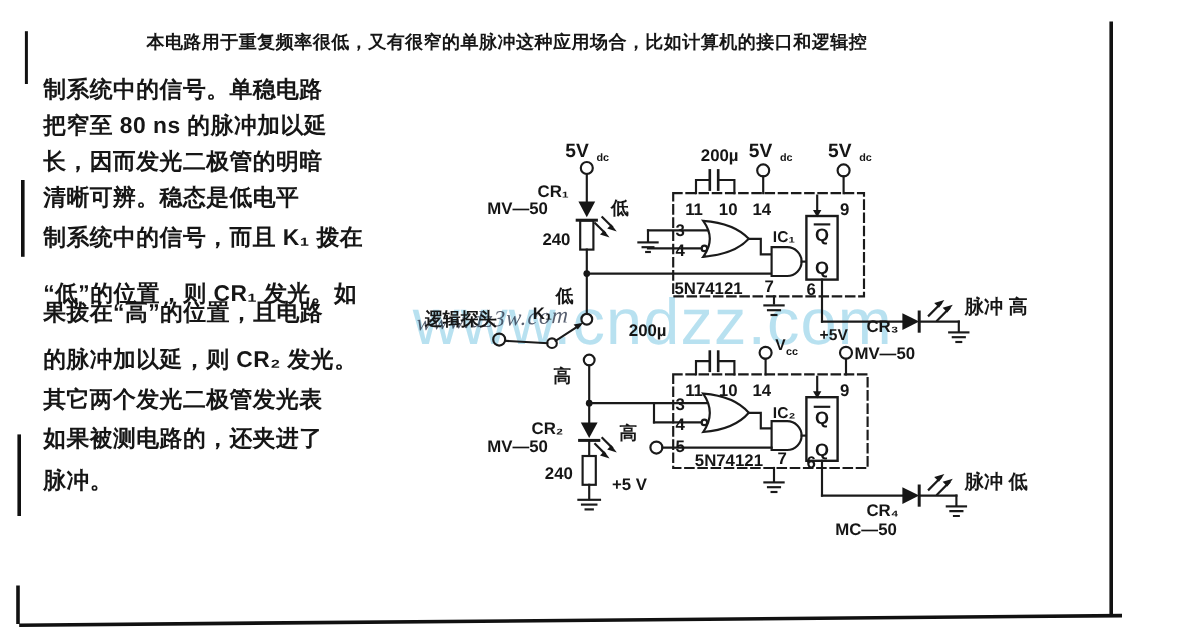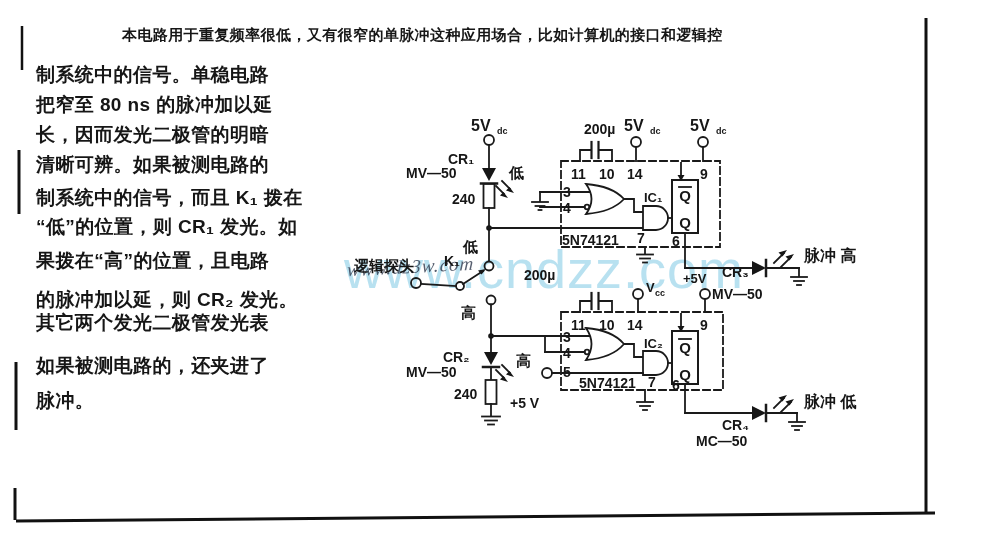--- a/index.html
+++ b/index.html
@@ -20,26 +20,26 @@
 <body>
 
 <div>
 
   <div id="para1" class="cn">本电路用于重复频率很低，又有很窄的单脉冲这种应用场合，比如计算机的接口和逻辑控</div>
 
   <div>
     <div class="cn colline" style="top:62px">制系统中的信号。单稳电路</div>
     <div class="cn colline" style="top:92px">把窄至 80 ns 的脉冲加以延</div>
     <div class="cn colline" style="top:122px">长，因而发光二极管的明暗</div>
-    <div class="cn colline" style="top:152px">清晰可辨。如果被测电路的</div>
+    <div class="cn colline" style="top:152px">清晰可辨。稳态是低电平</div>
     <div class="cn colline" style="top:185px">制系统中的信号，而且 K₁ 拨在</div>
-    <div class="cn colline" style="top:214px">“低”的位置，则 CR₁ 发光。如</div>
+    <div class="cn colline" style="top:232px">“低”的位置，则 CR₁ 发光。如</div>
     <div class="cn colline" style="top:248px">果拨在“高”的位置，且电路</div>
     <div class="cn colline" style="top:287px">的脉冲加以延，则 CR₂ 发光。</div>
-    <div class="cn colline" style="top:310px">其它两个发光二极管发光表</div>
+    <div class="cn colline" style="top:320px">其它两个发光二极管发光表</div>
     <div class="cn colline" style="top:353px">如果被测电路的，还夹进了</div>
     <div class="cn colline" style="top:388px">脉冲。</div>
   </div>
 
   <div id="wm-big">www.cndzz.com</div>
   <div id="wm-small">www.dz3w.com</div>
 
   <svg id="schem" width="992" height="537" viewBox="0 0 992 537">
 
     <g stroke="#1a1a1a" stroke-width="1.8" fill="none" stroke-linecap="square">

